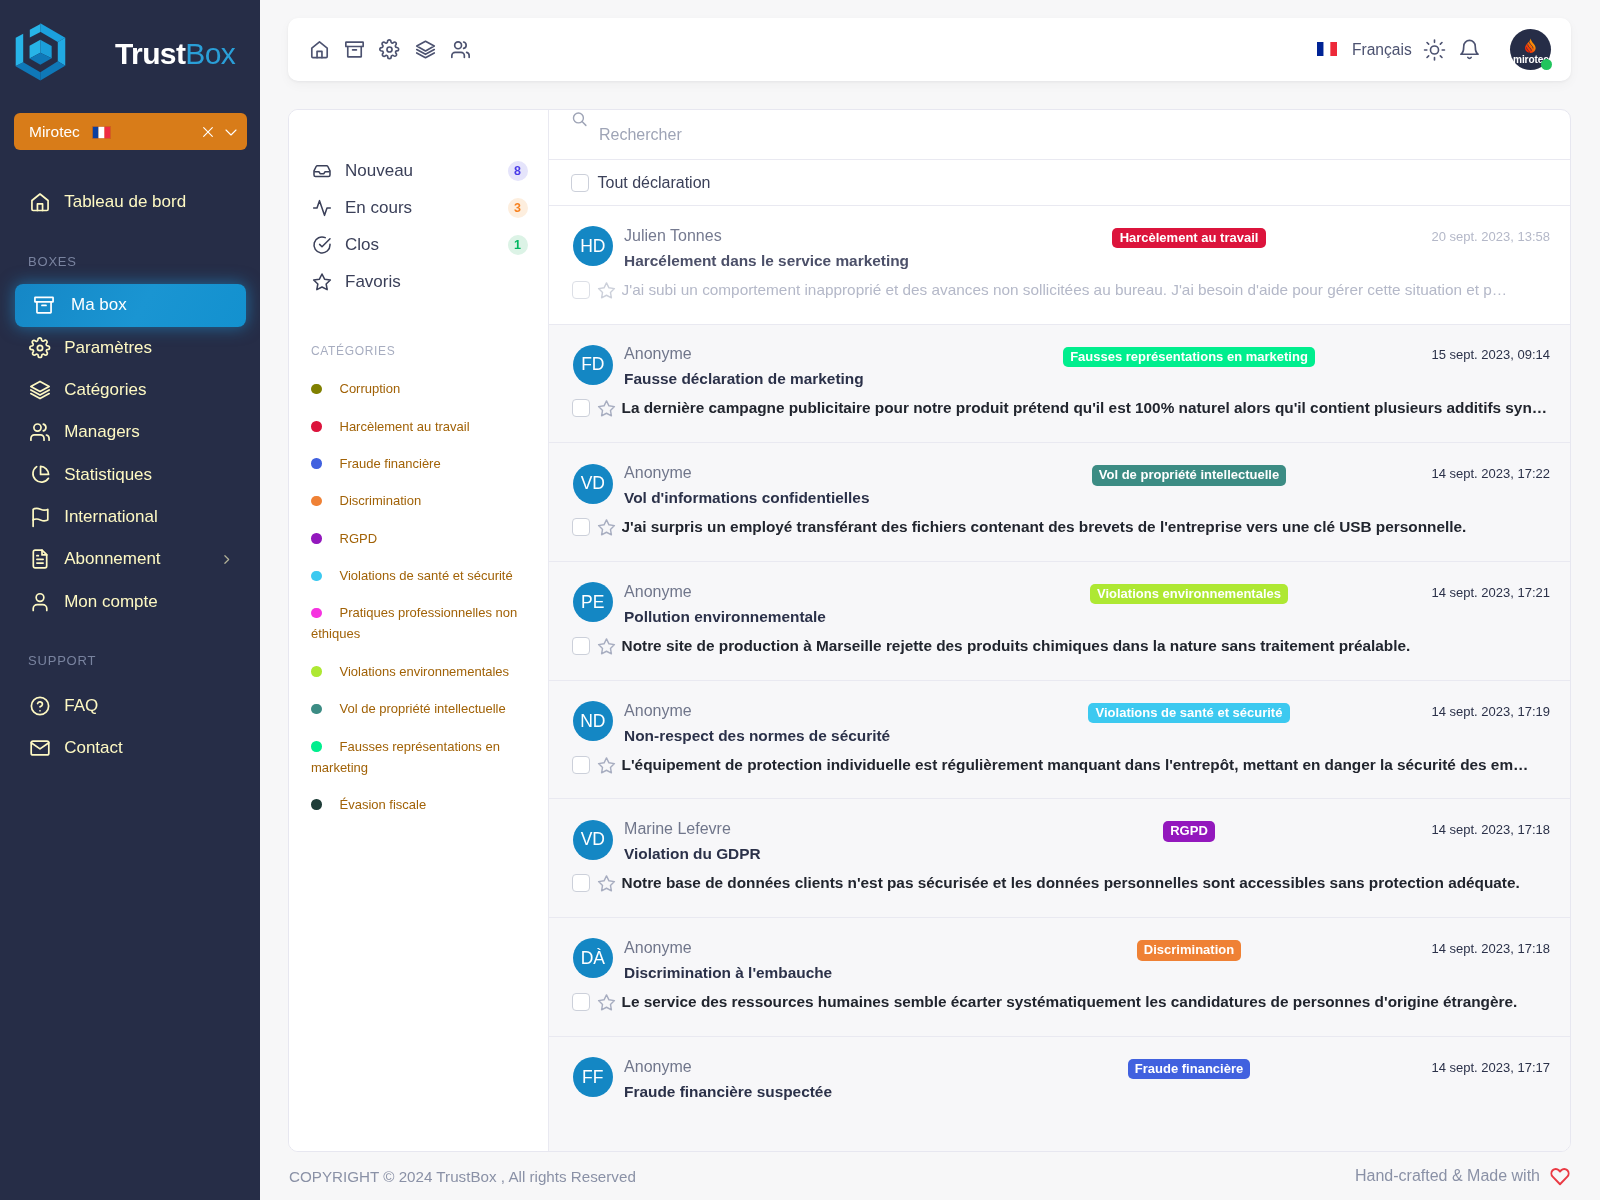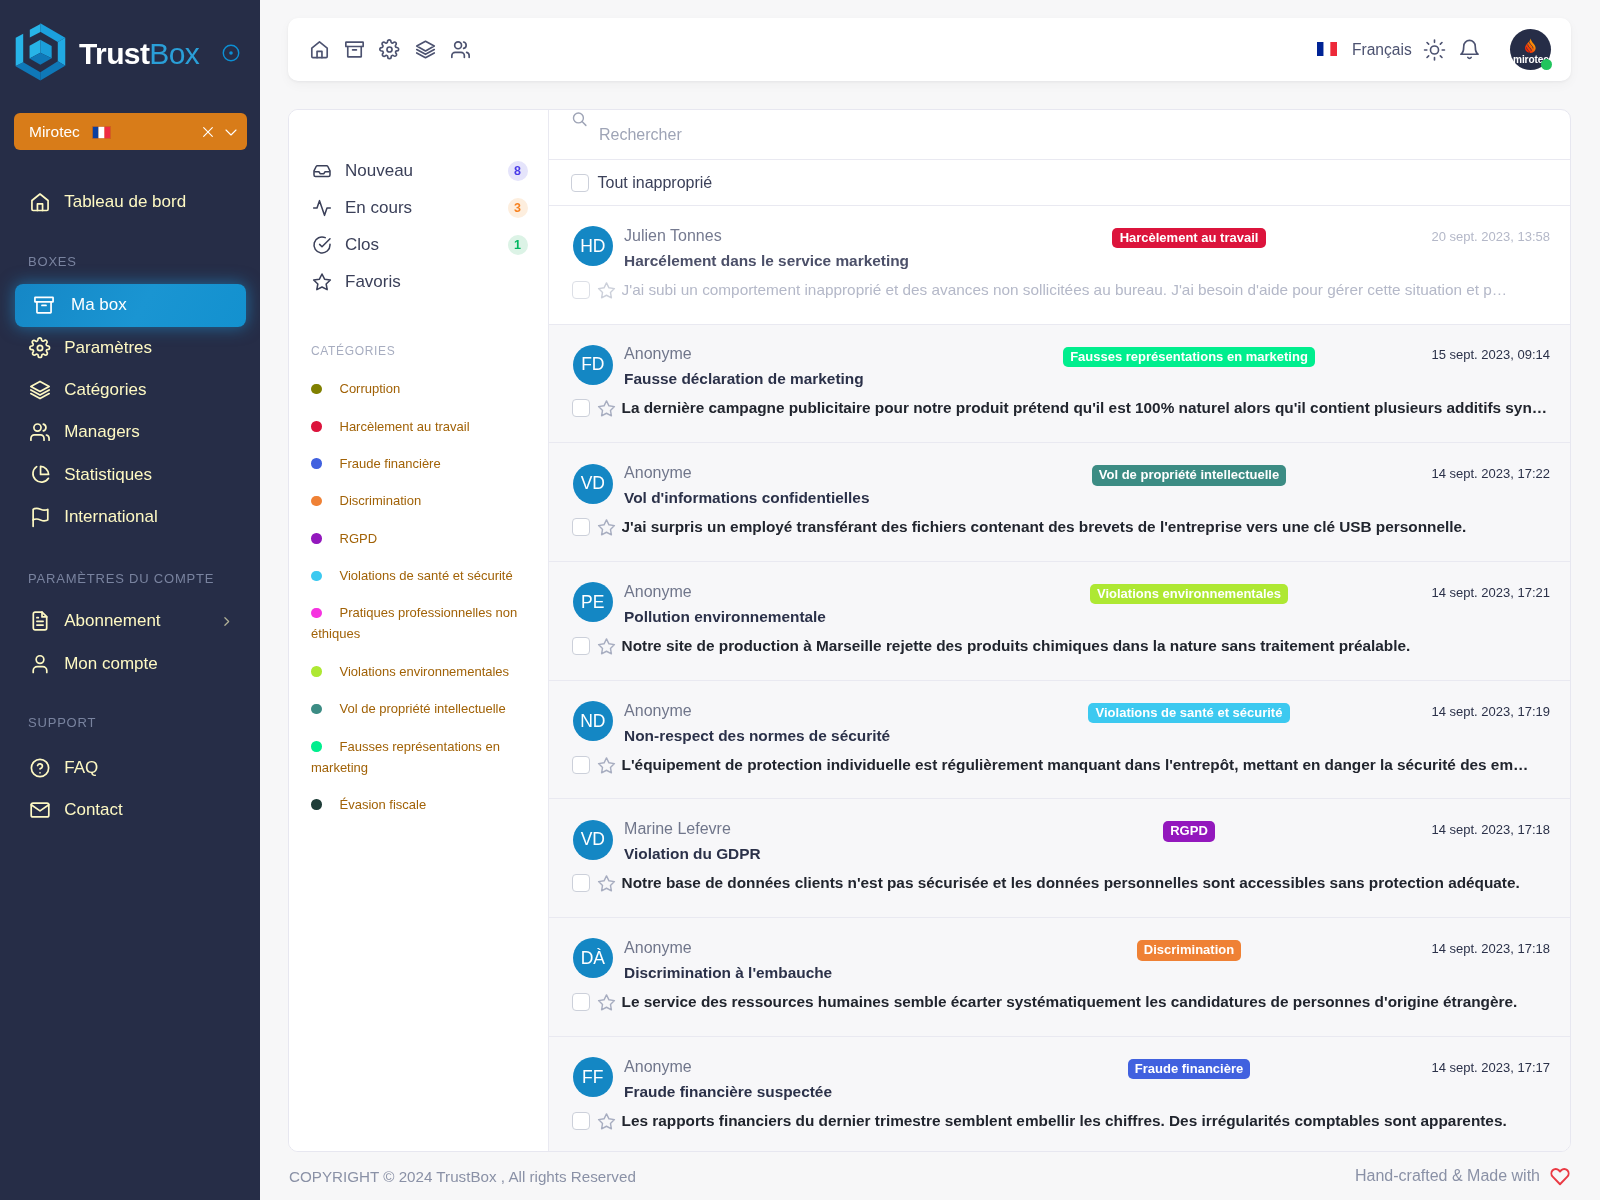--- a/index.html
+++ b/index.html
@@ -8,21 +8,21 @@
   body{
     width:1600px;height:1200px;overflow:hidden;
     font-family:"Liberation Sans",sans-serif;
     background:#f7f7f8;
     color:#3b4059;
   }
   .app{display:flex;width:1600px;height:1200px;}
 
   
   .sidebar{width:260px;height:1200px;background:#262d47;flex:0 0 260px;position:relative;}
-  .brand{display:flex;align-items:center;height:84px;padding:22px 0 0 14px;position:relative;align-items:flex-start;}
+  .brand{display:flex;align-items:center;height:84px;padding:22px 0 0 14px;position:relative;align-items:flex-start;gap:36px;}
   .brand-logo{width:53px;height:60px;flex:0 0 53px;margin:0 12px 0 0;display:block;}
   .brand-name{font-size:30px;font-weight:bold;letter-spacing:-0.6px;line-height:1;margin-top:17px;}
   .brand-name .t1{color:#ffffff;}
   .brand-name .t2{color:#2a9fd8;font-weight:400;}
   .brand-rec{margin-left:23px;width:18px;height:18px;color:#0c8fd4;display:flex;margin-top:22px;}
 
   .org{margin:29px 13px 0 14px;height:37px;background:#d87c19;border-radius:6px;
     display:flex;align-items:center;padding:0 8px 0 15px;color:#fff;}
   .org-name{font-size:15.5px;font-weight:400;}
   .org-flag{width:19px;height:13px;margin-left:12px;display:flex;position:relative;top:1px;}
@@ -224,21 +224,20 @@
         </div>
         <div class="nav-item">
           <span class="ic">
             <svg viewBox="0 0 24 24" width="22" height="22" fill="none" stroke="currentColor" stroke-width="1.85" stroke-linecap="round" stroke-linejoin="round">
               <path d="M4.5 15.2s1-1 4-1 5 2 8 2 4-1 4-1V3.6s-1 1-4 1-5-2-8-2-4 1-4 1Z"></path>
               <line x1="4.5" y1="22.2" x2="4.5" y2="15.2"></line>
             </svg>
           </span>
           <span class="nav-label">International</span>
         </div>
-        <div class="sec-title">PARAMÈTRES DU COMPTE</div>
         <div class="nav-item">
           <span class="ic">
             <svg viewBox="0 0 24 24" width="22" height="22" fill="none" stroke="currentColor" stroke-width="1.85" stroke-linecap="round" stroke-linejoin="round">
               <path d="M14.2 2.4H6.6a1.9 1.9 0 0 0-1.9 1.9v15.4a1.9 1.9 0 0 0 1.9 1.9h10.8a1.9 1.9 0 0 0 1.9-1.9V7.2Z"></path>
               <polyline points="14.2,2.4 14.2,7.6 19.3,7.6"></polyline>
               <line x1="15.4" y1="12.4" x2="8.6" y2="12.4"></line>
               <line x1="15.4" y1="16.4" x2="8.6" y2="16.4"></line>
               <polyline points="10.2,8.4 8.6,8.4"></polyline>
             </svg>
           </span>
@@ -435,21 +434,21 @@
           <span class="si">
             <svg viewBox="0 0 24 24" width="18" height="18" fill="none" stroke="currentColor" stroke-width="2" stroke-linecap="round">
                 <circle cx="10.5" cy="10.5" r="7"></circle>
                 <line x1="15.6" y1="15.6" x2="21" y2="21"></line>
               </svg>
           </span>
           <input type="text" placeholder="Rechercher" style="">
         </div>
         <div class="selectall">
           <span class="cbx"></span>
-          <span>Tout inapproprié</span>
+          <span>Tout déclaration</span>
         </div>
         <div class="rows" id="rows">
             <div class="row read">
               <div class="row-top">
                 <div class="avatar">HD</div>
                 <div class="row-mid">
                   <div class="row-author">Julien Tonnes</div>
                   <div class="row-title">Harcélement dans le service marketing</div>
                 </div>
                 <div class="row-badge-wrap">
@@ -604,29 +603,20 @@
                 <div class="avatar">FF</div>
                 <div class="row-mid">
                   <div class="row-author">Anonyme</div>
                   <div class="row-title">Fraude financière suspectée</div>
                 </div>
                 <div class="row-badge-wrap">
                   <span class="badge" style="background:#4161df">Fraude financière</span>
                 </div>
                 <div class="row-date">14 sept. 2023, 17:17</div>
               </div>
-              <div class="row-bot">
-                <span class="cbx"></span>
-                <span class="row-star">
-                  <svg viewBox="0 0 24 24" width="19" height="19" fill="none" stroke="currentColor" stroke-width="1.8" stroke-linecap="round" stroke-linejoin="round">
-                    <polygon points="12,2.4 15.1,8.6 22,9.6 17,14.4 18.2,21.2 12,18 5.8,21.2 7,14.4 2,9.6 8.9,8.6"></polygon>
-                  </svg>
-                </span>
-                <span class="row-excerpt">Les rapports financiers du dernier trimestre semblent embellir les chiffres. Des irrégularités comptables sont apparentes.</span>
-              </div>
             </div>
           </div>
       </section>
     </div>
 
     <footer class="footer">
       <span>COPYRIGHT © 2024 TrustBox , All rights Reserved</span>
       <span class="right">
         <span>Hand-crafted &amp; Made with</span>
         <span class="heart">

